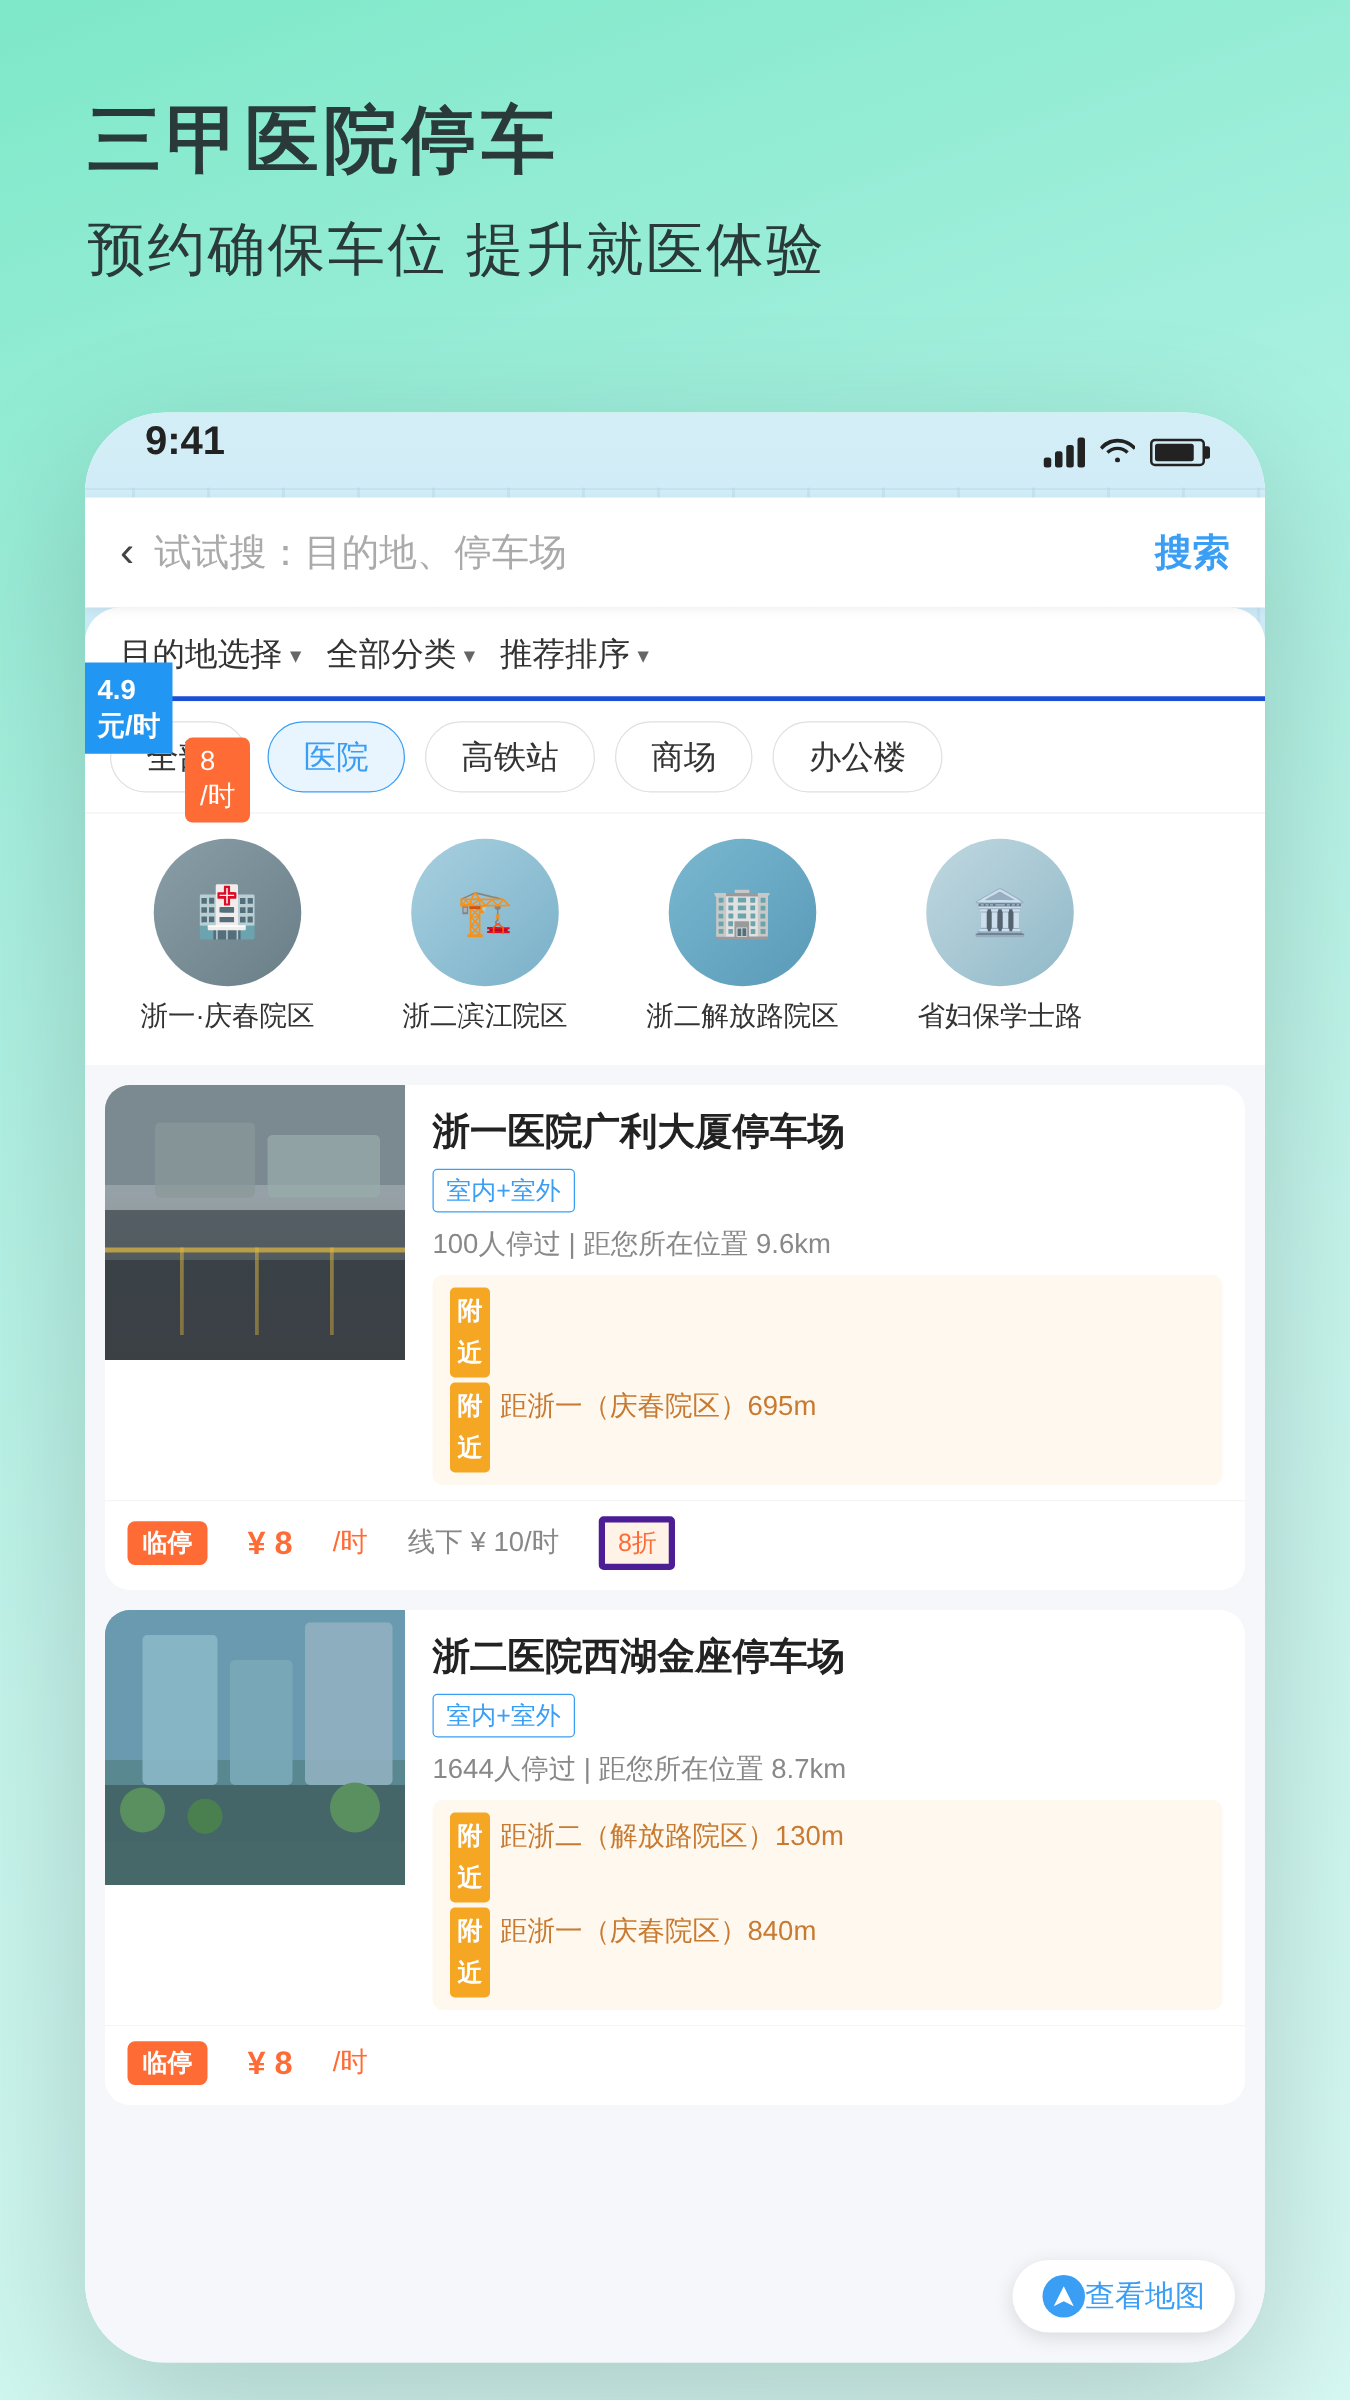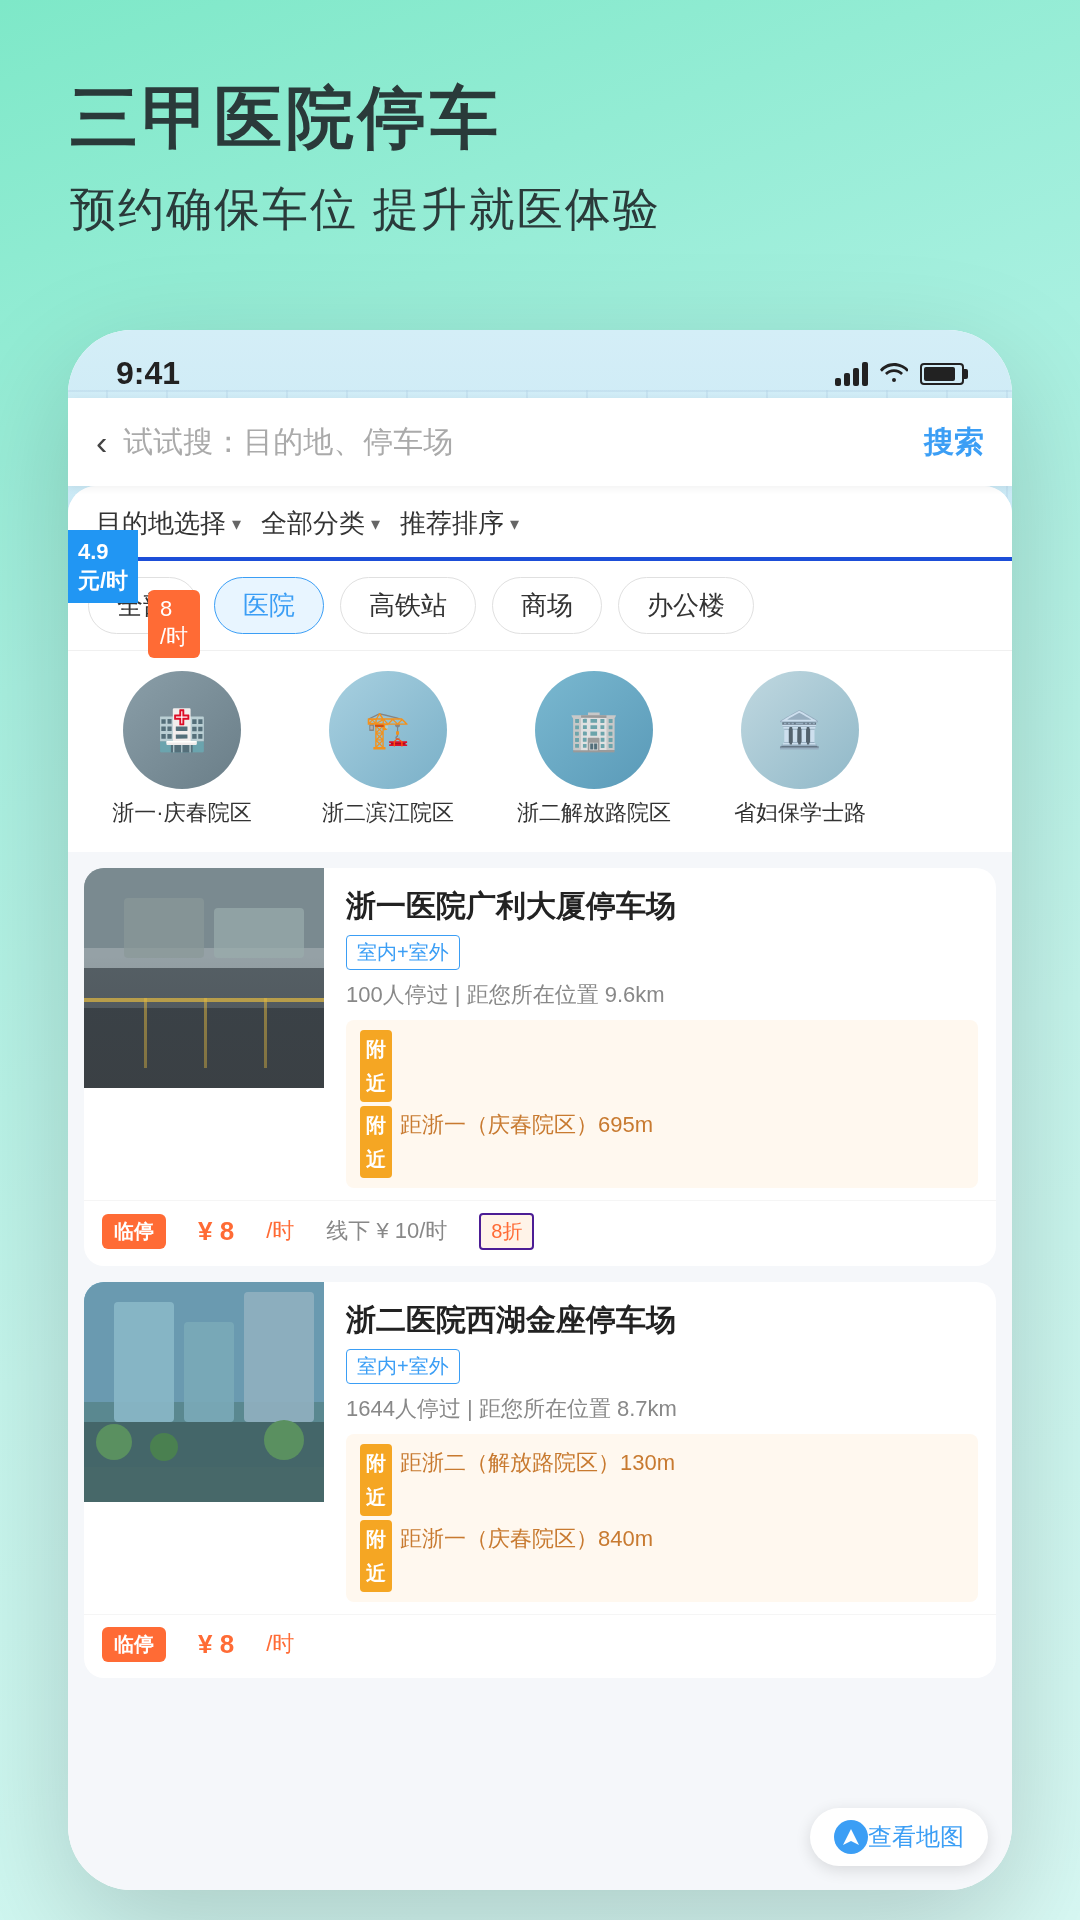--- a/index.html
+++ b/index.html
@@ -11,21 +11,21 @@
       font-family: -apple-system, 'PingFang SC', 'Helvetica Neue', Arial, sans-serif;
       background: linear-gradient(160deg, #7ee8c8 0%, #a8f0e0 30%, #c5f5ec 60%, #d8f9f4 100%);
       position: relative;
     }
 
     
     .headline-area {
       padding: 80px 70px 40px 70px;
     }
     .headline-title {
-      font-size: 68px;
+      font-size: 59px;
       font-weight: 900;
       color: #2a3a3a;
       line-height: 1.1;
       letter-spacing: 4px;
     }
     .headline-subtitle {
       font-size: 46px;
       font-weight: 400;
       color: #2a3a3a;
       margin-top: 24px;
@@ -61,25 +61,24 @@
       position: absolute;
       top: 60px; left: -20px; right: -20px; bottom: 0;
       background:
         repeating-linear-gradient(0deg, transparent, transparent 38px, rgba(180,210,230,0.4) 38px, rgba(180,210,230,0.4) 40px),
         repeating-linear-gradient(90deg, transparent, transparent 58px, rgba(180,210,230,0.4) 58px, rgba(180,210,230,0.4) 60px);
     }
 
     
     .status-bar {
       position: absolute;
-      top: 16px;
+      top: 4px;
       left: 0; right: 0;
       height: 55px;
       display: flex;
-      align-items: center;
       justify-content: space-between;
       padding: 0 48px;
       z-index: 10;
     }
     .status-time {
       font-size: 32px;
       font-weight: 600;
       color: #222;
     }
     .status-icons {
@@ -387,21 +386,21 @@
     .price-offline {
       font-size: 22px;
       color: #888;
     }
     .discount-badge {
       background: #fff3e8;
       color: #ff6b35;
       font-size: 20px;
       padding: 3px 10px;
       border-radius: 4px;
-      border: 2px solid #4c1d95;
+      border: 5px solid #4c1d95;
     }
 
     
     .see-map-btn {
       position: absolute;
       bottom: 24px;
       right: 24px;
       background: #fff;
       border-radius: 30px;
       padding: 12px 24px;

